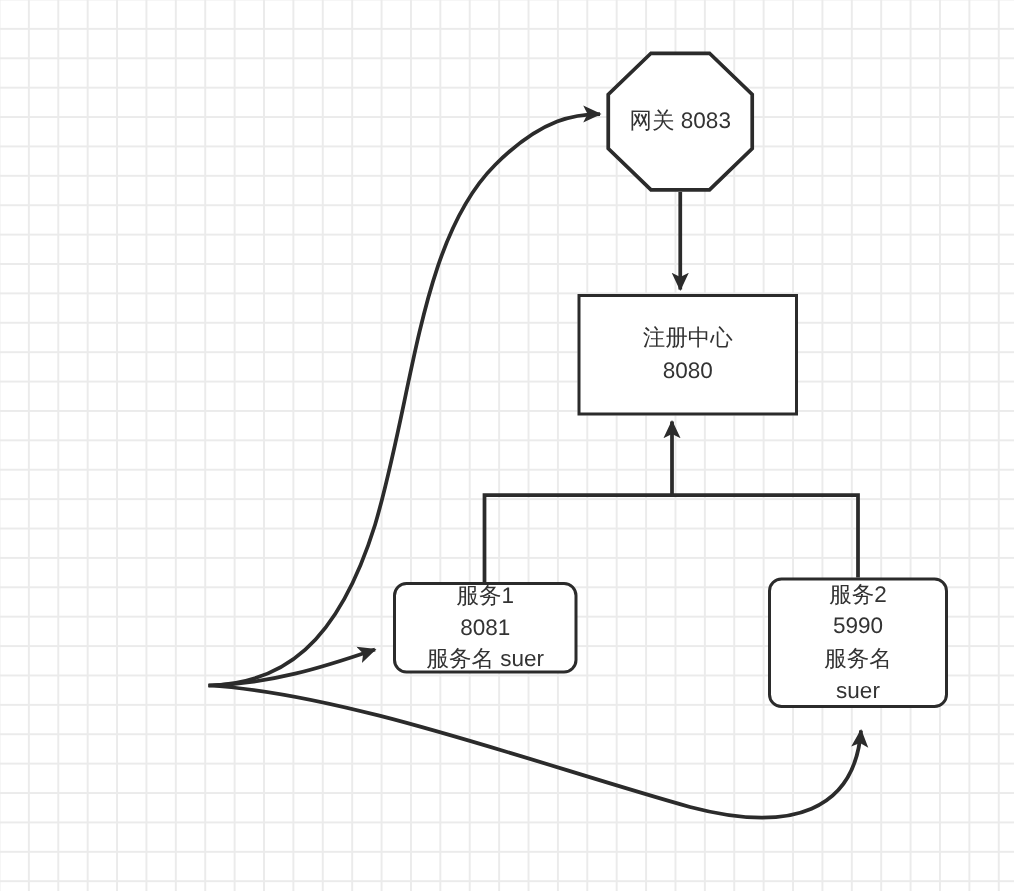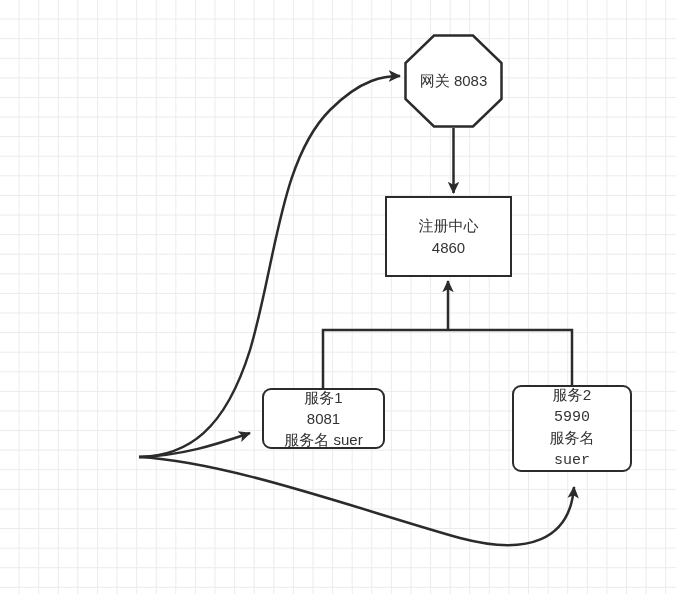--- a/index.html
+++ b/index.html
@@ -105,32 +105,32 @@
   <div class="octagon-wrap" style="left:404px; top:34px; width:99px; height:94px;">
     <svg width="99" height="94" viewBox="0 0 99 94">
       <polygon points="30,1.5 69,1.5 97.5,29 97.5,65 69,92.5 30,92.5 1.5,65 1.5,29" fill="#ffffff" stroke="#2b2b2b" stroke-width="2.5" stroke-linejoin="miter"></polygon>
     </svg>
     <div class="octagon-label">
       <span class="line">网关</span>
       <span class="line">8083</span>
     </div>
   </div>
 
-  <div class="node" style="left:385px; top:196px; width:127px; height:81px;">
+  <div class="node" style="left:385px; top:196px; width:147px; height:81px;">
     <span class="line">注册中心</span>
-    <span class="line">4860</span>
+    <span class="line">8080</span>
   </div>
 
   <div class="node rounded" style="left:262px; top:388px; width:123px; height:61px;">
     <span class="line">服务1</span>
     <span class="line">8081</span>
     <span class="line">服务名 suer</span>
   </div>
 
-  <div class="node rounded" style="left:512px; top:385px; width:120px; height:87px;font-family:Liberation Mono, monospace;">
+  <div class="node rounded" style="left:512px; top:385px; width:120px; height:87px;">
     <span class="line">服务2</span>
     <span class="line">5990</span>
     <span class="line">服务名</span>
     <span class="line">suer</span>
   </div>
 
 
 </div>
 
 </body></html>

